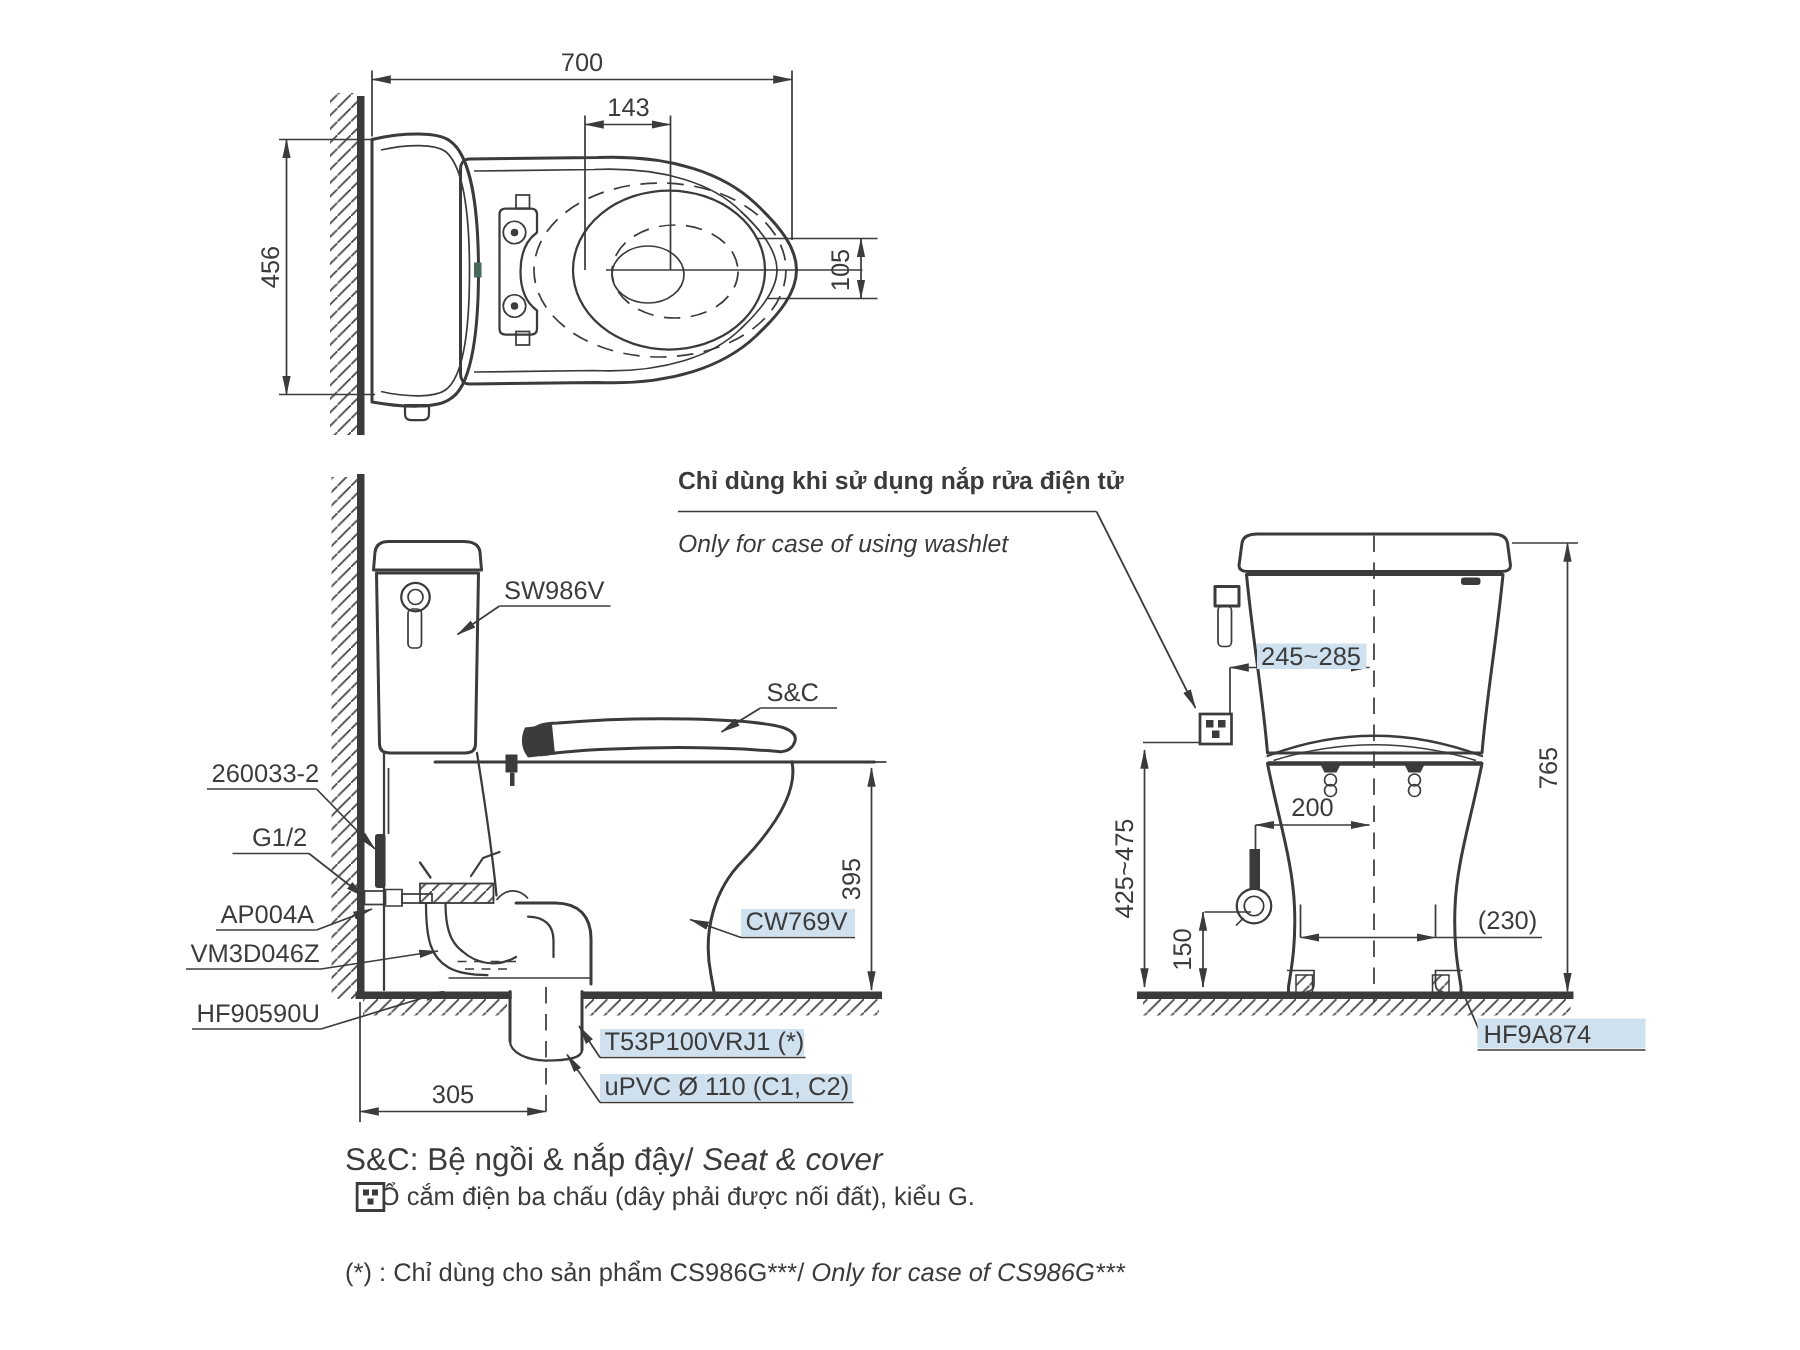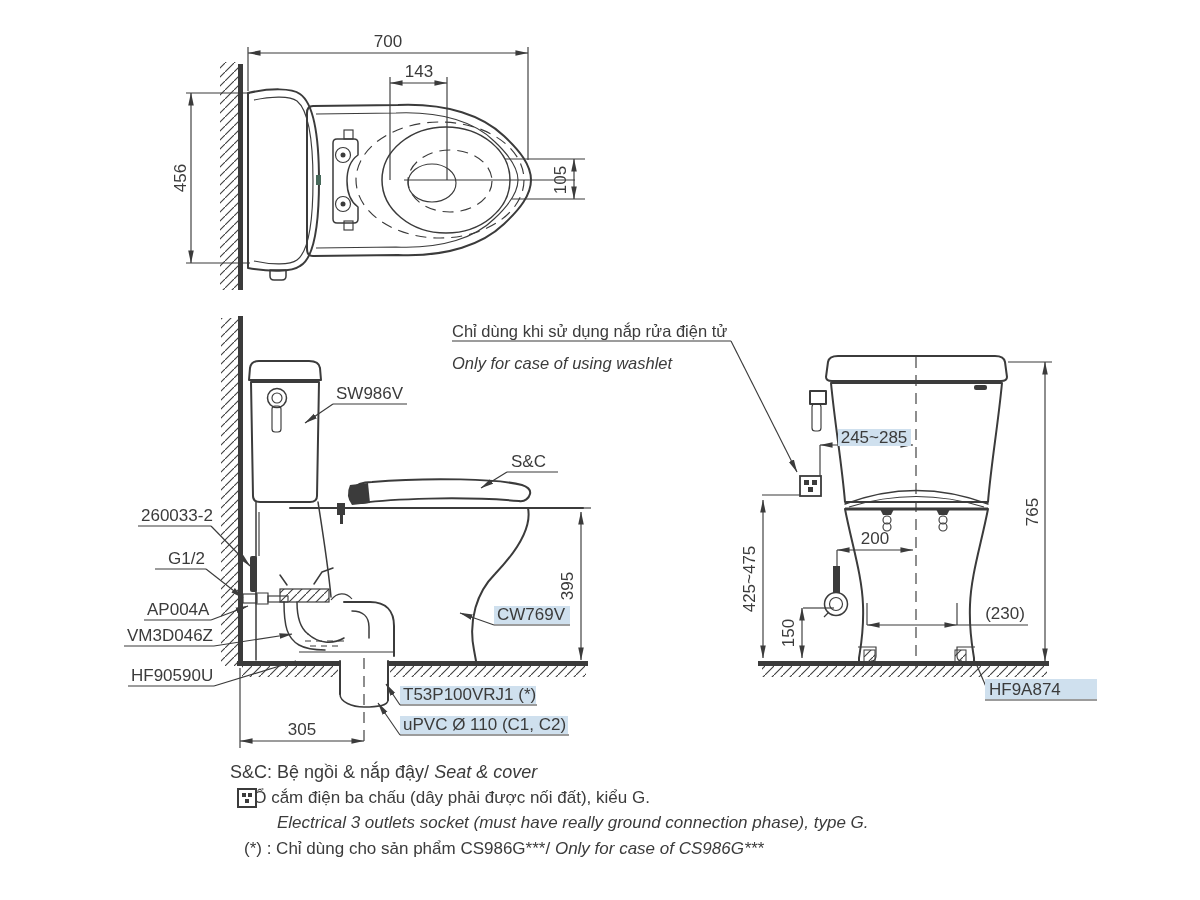--- a/index.html
+++ b/index.html
@@ -274,35 +274,34 @@
 
     <g>
       <line x1="975" y1="661" x2="990" y2="696" class="thin"></line>
       <rect x="985" y="679" width="122" height="20" class="hl"></rect>
       <text x="989" y="695">HF9A874</text>
       <line x1="985" y1="700" x2="1107" y2="700" class="thin"></line>
     </g>
   </g>
 </svg>
 
-<div class="txt" style="left:452px;top:322px;">Chỉ dùng khi sử dụng nắp rửa điện tử</div>
+<div class="txt" style="left:452px;top:312px;font-weight:bold;">Chỉ dùng khi sử dụng nắp rửa điện tử</div>
 <div class="txt it" style="left:452px;top:354px;">Only for case of using washlet</div>
 
-<div class="txt" style="left:230px;top:762px;font-size:18px;">
+<div class="txt" style="left:230px;top:762px;font-size:21px;">
   <span>S&amp;C: Bệ ngồi &amp; nắp đậy/</span>
   <span class="it">Seat &amp; cover</span>
 </div>
 <div class="txt" style="left:237px;top:788px;font-size:17px;">
   <span class="socket-glyph"><svg width="20" height="20" viewBox="0 0 20 20">
           <rect x="1" y="1" width="18" height="18" fill="#fff" stroke="#3b3b3b" stroke-width="2"></rect>
           <rect x="5" y="5" width="4" height="4" fill="#3b3b3b"></rect>
           <rect x="11" y="5" width="4" height="4" fill="#3b3b3b"></rect>
           <rect x="8" y="11" width="4" height="4" fill="#3b3b3b"></rect>
         </svg></span>
   <span>: Ổ cắm điện ba chấu (dây phải được nối đất), kiểu G.</span>
 </div>
-<div class="txt it" style="left:277px;top:813px;font-size:17px;">Electrical 3 outlets socket (must have really ground connection phase), type G.</div>
-<div class="txt" style="left:244px;top:839px;font-size:17px;">
+<div class="txt" style="left:230px;top:839px;font-size:17px;">
   <span>(*) : Chỉ dùng cho sản phẩm CS986G***/</span>
   <span class="it">Only for case of CS986G***</span>
 </div>
 
 </div>
 
 </body></html>

